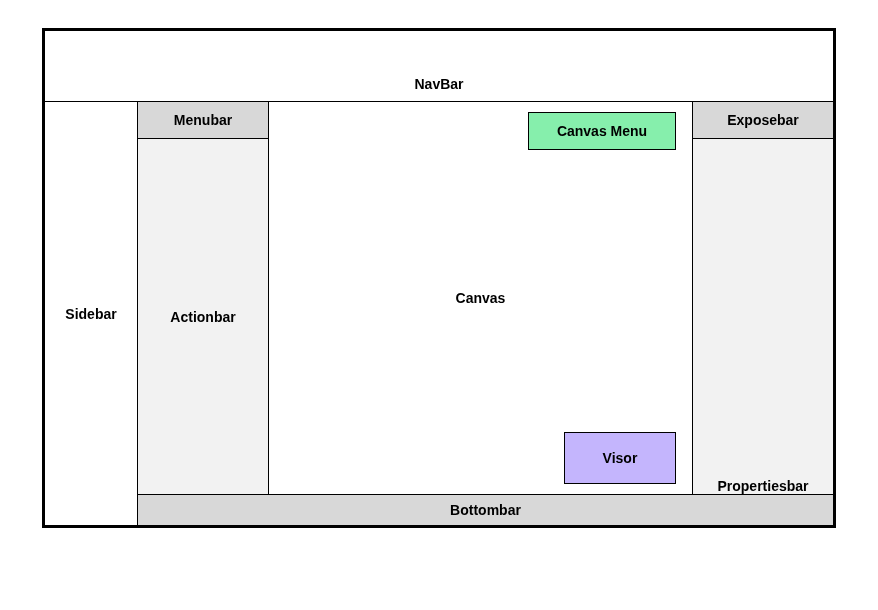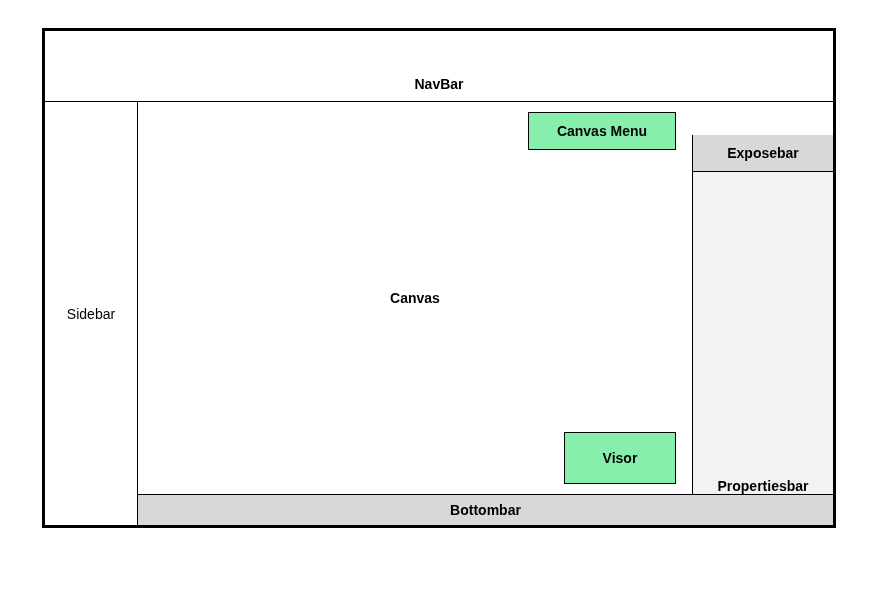--- a/index.html
+++ b/index.html
@@ -41,21 +41,21 @@
     flex: 1;
     display: flex;
     min-height: 0;
   }
   .sidebar {
     width: 92px;
     border-right: 1px solid #000;
     display: flex;
     align-items: center;
     justify-content: center;
-    font-weight: normal;
+    font-weight: bold;
     background: #fff;
   }
   .right-of-sidebar {
     flex: 1;
     display: flex;
     flex-direction: column;
     min-width: 0;
   }
   .midrow {
     flex: 1;
@@ -107,32 +107,31 @@
     justify-content: center;
     font-weight: bold;
   }
   .visor {
     position: absolute;
     right: 16px;
     bottom: 10px;
     width: 110px;
     height: 50px;
     border: 1px solid #000;
-    background: #86efac;
+    background: #c4b5fd;
     display: flex;
     align-items: center;
     justify-content: center;
     font-weight: bold;
   }
   .props-col {
     width: 140px;
     display: flex;
     flex-direction: column;
     border-left: 1px solid #000;
-    margin-top: 33px;
   }
   .exposebar {
     height: 36px;
     border-bottom: 1px solid #000;
     background: #d8d8d8;
     display: flex;
     align-items: center;
     justify-content: center;
     font-weight: bold;
   }
@@ -167,20 +166,28 @@
     <div class="body">
 
       <div class="sidebar">
         <span>Sidebar</span>
       </div>
 
       <div class="right-of-sidebar">
 
         <div class="midrow">
 
+          <div class="action-col">
+            <div class="menubar">
+              <span>Menubar</span>
+            </div>
+            <div class="actionbar">
+              <span>Actionbar</span>
+            </div>
+          </div>
 
           <div class="canvas">
             <span>Canvas</span>
             <div class="canvas-menu">
               <span>Canvas Menu</span>
             </div>
             <div class="visor">
               <span>Visor</span>
             </div>
           </div>

